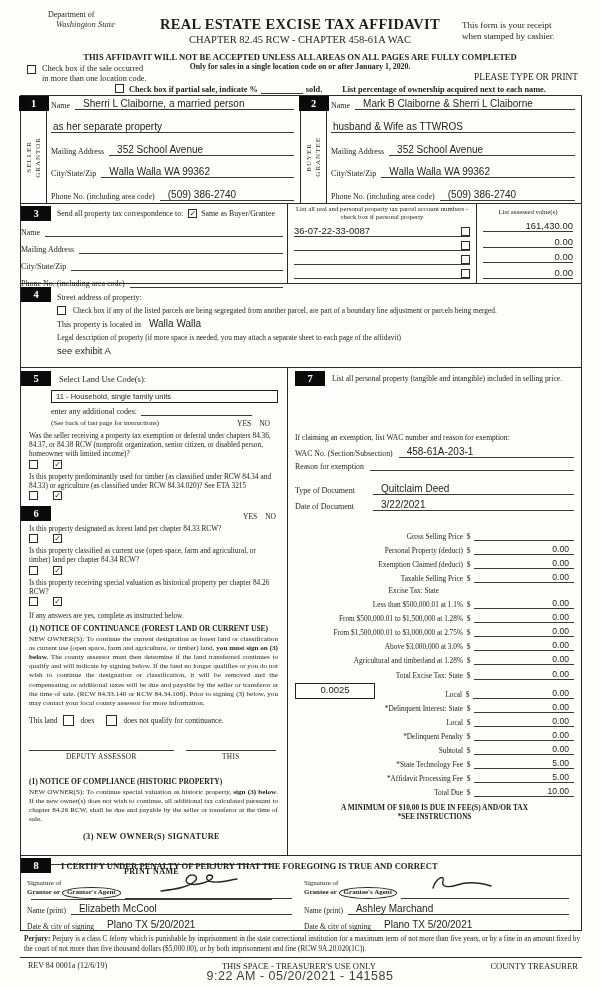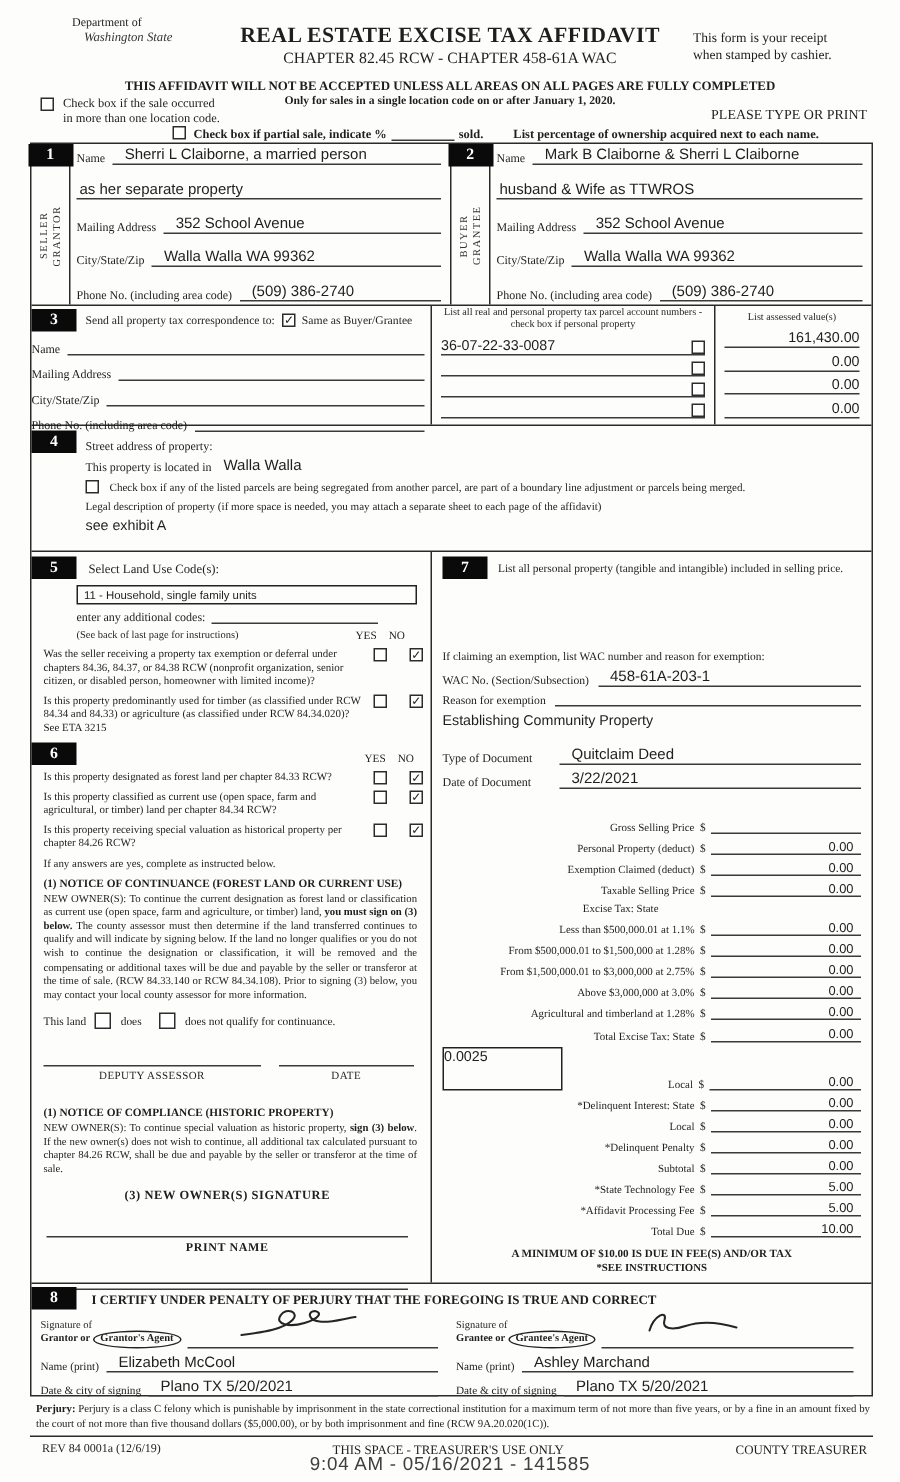--- a/index.html
+++ b/index.html
@@ -29,32 +29,32 @@
   .sec3 { height: 80px; border-bottom: 1px solid #2a2a2a; display: flex; }
   .s3left { width: 267px; border-right: 1px solid #2a2a2a; padding: 2px 4px 4px 0; display: flex; flex-direction: column; }
   .s3mid { width: 189px; border-right: 1px solid #2a2a2a; padding: 1px 6px 4px 6px; display: flex; flex-direction: column; }
   .s3right { flex: 1; padding: 1px 8px 4px 6px; display: flex; flex-direction: column; }
   .s3hdr { font-size: 6.8px; line-height: 8px; text-align: center; }
   .prow { display: flex; align-items: flex-end; border-bottom: 1px solid #3a3a3a; margin-top: 3.5px; height: 13px; }
   .sec4 { height: 84px; border-bottom: 1px solid #2a2a2a; padding: 3px 8px 2px 0; }
   .sec567 { height: 488px; border-bottom: 1px solid #2a2a2a; display: flex; }
   .s5col { width: 267px; border-right: 1px solid #2a2a2a; padding: 3px 5px 2px 0; }
   .s7col { flex: 1; padding: 3px 7px 2px 7px; }
-  .q { display: flex; margin: 3px 0 0 8px; }
+  .q { display: flex; margin: 3px 0 0 8px; flex-direction: column; }
   .qt { flex: 1; font-size: 7.3px; line-height: 9.2px; padding-right: 5px; }
   .qb { width: 33px; display: flex; justify-content: space-between; padding-top: 1px; flex: none; }
   .yn { display: flex; justify-content: flex-end; gap: 8px; font-size: 7.5px; padding-right: 6px; }
   .par { font-size: 7.15px; line-height: 9.1px; text-align: justify; margin: 2px 4px 0 8px; }
   .h6 { font-size: 7.5px; font-weight: bold; margin: 4px 0 0 8px; }
   .trow { display: flex; align-items: flex-end; margin-top: 3.1px; }
   .tl { width: 168px; text-align: right; font-size: 7.3px; white-space: nowrap; flex: none; }
   .td { width: 11px; text-align: center; font-size: 7.5px; flex: none; }
   .tv { flex: 1; border-bottom: 1px solid #3a3a3a; text-align: right; font: 8.6px "Liberation Sans", sans-serif;
         padding-right: 5px; min-height: 10.5px; }
-  .ratebox { width: 80px; height: 29px; border: 1.3px solid #222; text-align: left;
+  .ratebox { width: 80px; height: 16px; border: 1.3px solid #222; text-align: center;
              font: 9.5px/12px "Liberation Sans", sans-serif; margin-right: 6px; flex: none; }
   .sec8 { height: 75px; padding: 2px 6px 0 0; }
   .sighalf { width: 50%; padding: 0 6px; }
   .siglab { font-size: 7px; line-height: 8.6px; white-space: nowrap; }
   .oval { border: 1px solid #222; border-radius: 50%; padding: 0 4px 1px 4px; display: inline-block; }
   .deplab { font-size: 7.3px; text-align: center; padding-top: 1px; letter-spacing: 0.3px; }
   .perjury { position: absolute; left: 24px; top: 935px; width: 556px; font-size: 7.2px; line-height: 9.6px; text-align: justify; }
   .footrow { position: absolute; left: 20px; top: 957px; width: 562px; border-top: 1.2px solid #2a2a2a;
              display: flex; justify-content: space-between; padding-top: 3px; font-size: 8px; }
   .stamp { position: absolute; left: 0; top: 969px; width: 100%; text-align: center;
@@ -219,27 +219,27 @@
             <span class="sans" style="font-size:9.5px;">0.00</span>
           </div>
       </div>
     </div>
 
     <div class="sec4">
       <div style="display:flex;align-items:flex-end;">
         <span class="badge">4</span>
         <span style="font-size:8px;margin:0 6px;white-space:nowrap;">Street address of property:</span>
       </div>
+      <div style="display:flex;margin:4px 0 0 36px;">
+        <span class="cb" style="margin-right:7px;"></span>
+        <span style="font-size:7.4px;">Check box if any of the listed parcels are being segregated from another parcel, are part of a boundary line adjustment or parcels being merged.</span>
+      </div>
       <div style="display:flex;align-items:flex-end;margin:3px 0 0 36px;">
         <span style="font-size:8px;white-space:nowrap;">This property is located in</span>
         <span class="sans" style="font-size:10px;padding-left:8px;">Walla Walla</span>
-      </div>
-      <div style="display:flex;margin:4px 0 0 36px;">
-        <span class="cb" style="margin-right:7px;"></span>
-        <span style="font-size:7.4px;">Check box if any of the listed parcels are being segregated from another parcel, are part of a boundary line adjustment or parcels being merged.</span>
       </div>
       <div style="font-size:7.4px;margin:4px 0 0 36px;">Legal description of property (if more space is needed, you may attach a separate sheet to each page of the affidavit)</div>
       <div class="sans" style="font-size:9.5px;margin:3px 0 0 36px;">see exhibit A</div>
     </div>
 
     <div class="sec567">
       <div class="s5col">
         <div style="display:flex;align-items:center;">
           <span class="badge">5</span>
           <span style="font-size:8.5px;margin-left:8px;">Select Land Use Code(s):</span>
@@ -309,21 +309,21 @@
           <span class="cb" style="width:11px;height:11px;margin-left:6px;"></span>
           <span>does not qualify for continuance.</span>
         </div>
         <div style="display:flex;gap:12px;margin:14px 6px 16px 8px;">
           <div style="flex:1.6;">
               <div class="ul" style="min-height:11px;"></div>
               <div class="deplab">DEPUTY ASSESSOR</div>
             </div>
           <div style="flex:1;">
               <div class="ul" style="min-height:11px;"></div>
-              <div class="deplab">DATE</div>
+              <div class="deplab">THIS</div>
             </div>
         </div>
         <div class="h6" style="margin-top:3px;">(1) NOTICE OF COMPLIANCE (HISTORIC PROPERTY)</div>
         <div class="par"><span>NEW OWNER(S): To continue special valuation as historic property, </span><span class="b">sign (3) below</span><span>. If the new owner(s) does not wish to continue, all additional tax calculated pursuant to chapter 84.26 RCW, shall be due and payable by the seller or transferor at the time of sale.</span></div>
         <div class="b" style="font-size:8.3px;text-align:center;margin-top:8px;letter-spacing:0.4px;">(3) NEW OWNER(S) SIGNATURE</div>
         <div class="ul" style="margin:14px 10px 0 10px;min-height:10px;"></div>
         <div class="b" style="font-size:8px;text-align:center;margin-top:2px;letter-spacing:0.4px;">PRINT NAME</div>
         <div class="ul" style="margin:14px 10px 0 10px;min-height:10px;"></div>
       </div>
 
@@ -335,21 +335,20 @@
         <div style="height:47px;"></div>
         <div style="font-size:7.6px;">If claiming an exemption, list WAC number and reason for exemption:</div>
         <div style="display:flex;align-items:flex-end;margin-top:4px;">
           <span style="font-size:7.8px;white-space:nowrap;">WAC No. (Section/Subsection)</span>
           <span class="fval" style="margin-left:6px;">458-61A-203-1</span>
         </div>
         <div style="display:flex;align-items:flex-end;margin-top:3px;">
           <span style="font-size:7.8px;white-space:nowrap;">Reason for exemption</span>
           <span class="ul" style="flex:1;margin-left:6px;min-height:10px;"></span>
         </div>
-        <div class="sans" style="font-size:9.5px;margin-top:4px;">Establishing Community Property</div>
         <div style="display:flex;align-items:flex-end;margin-top:12px;">
           <span style="font-size:8px;white-space:nowrap;width:78px;">Type of Document</span>
           <span class="fval">Quitclaim Deed</span>
         </div>
         <div style="display:flex;align-items:flex-end;margin-top:4px;">
           <span style="font-size:8px;white-space:nowrap;width:78px;">Date of Document</span>
           <span class="fval">3/22/2021</span>
         </div>
         <div style="height:16px;"></div>
 
@@ -511,14 +510,14 @@
   </div>
 
   <div class="perjury">
     <span class="b">Perjury:</span><span> Perjury is a class C felony which is punishable by imprisonment in the state correctional institution for a maximum term of not more than five years, or by a fine in an amount fixed by the court of not more than five thousand dollars ($5,000.00), or by both imprisonment and fine (RCW 9A.20.020(1C)).</span>
   </div>
   <div class="footrow">
     <span style="padding-left:8px;">REV 84 0001a (12/6/19)</span>
     <span style="font-size:8.6px;">THIS SPACE - TREASURER'S USE ONLY</span>
     <span style="padding-right:4px;font-size:8.6px;">COUNTY TREASURER</span>
   </div>
-  <div class="stamp">9:04 AM - 05/16/2021 - 141585</div>
+  <div class="stamp">9:22 AM - 05/20/2021 - 141585</div>
 </div>
 
 </body></html>

